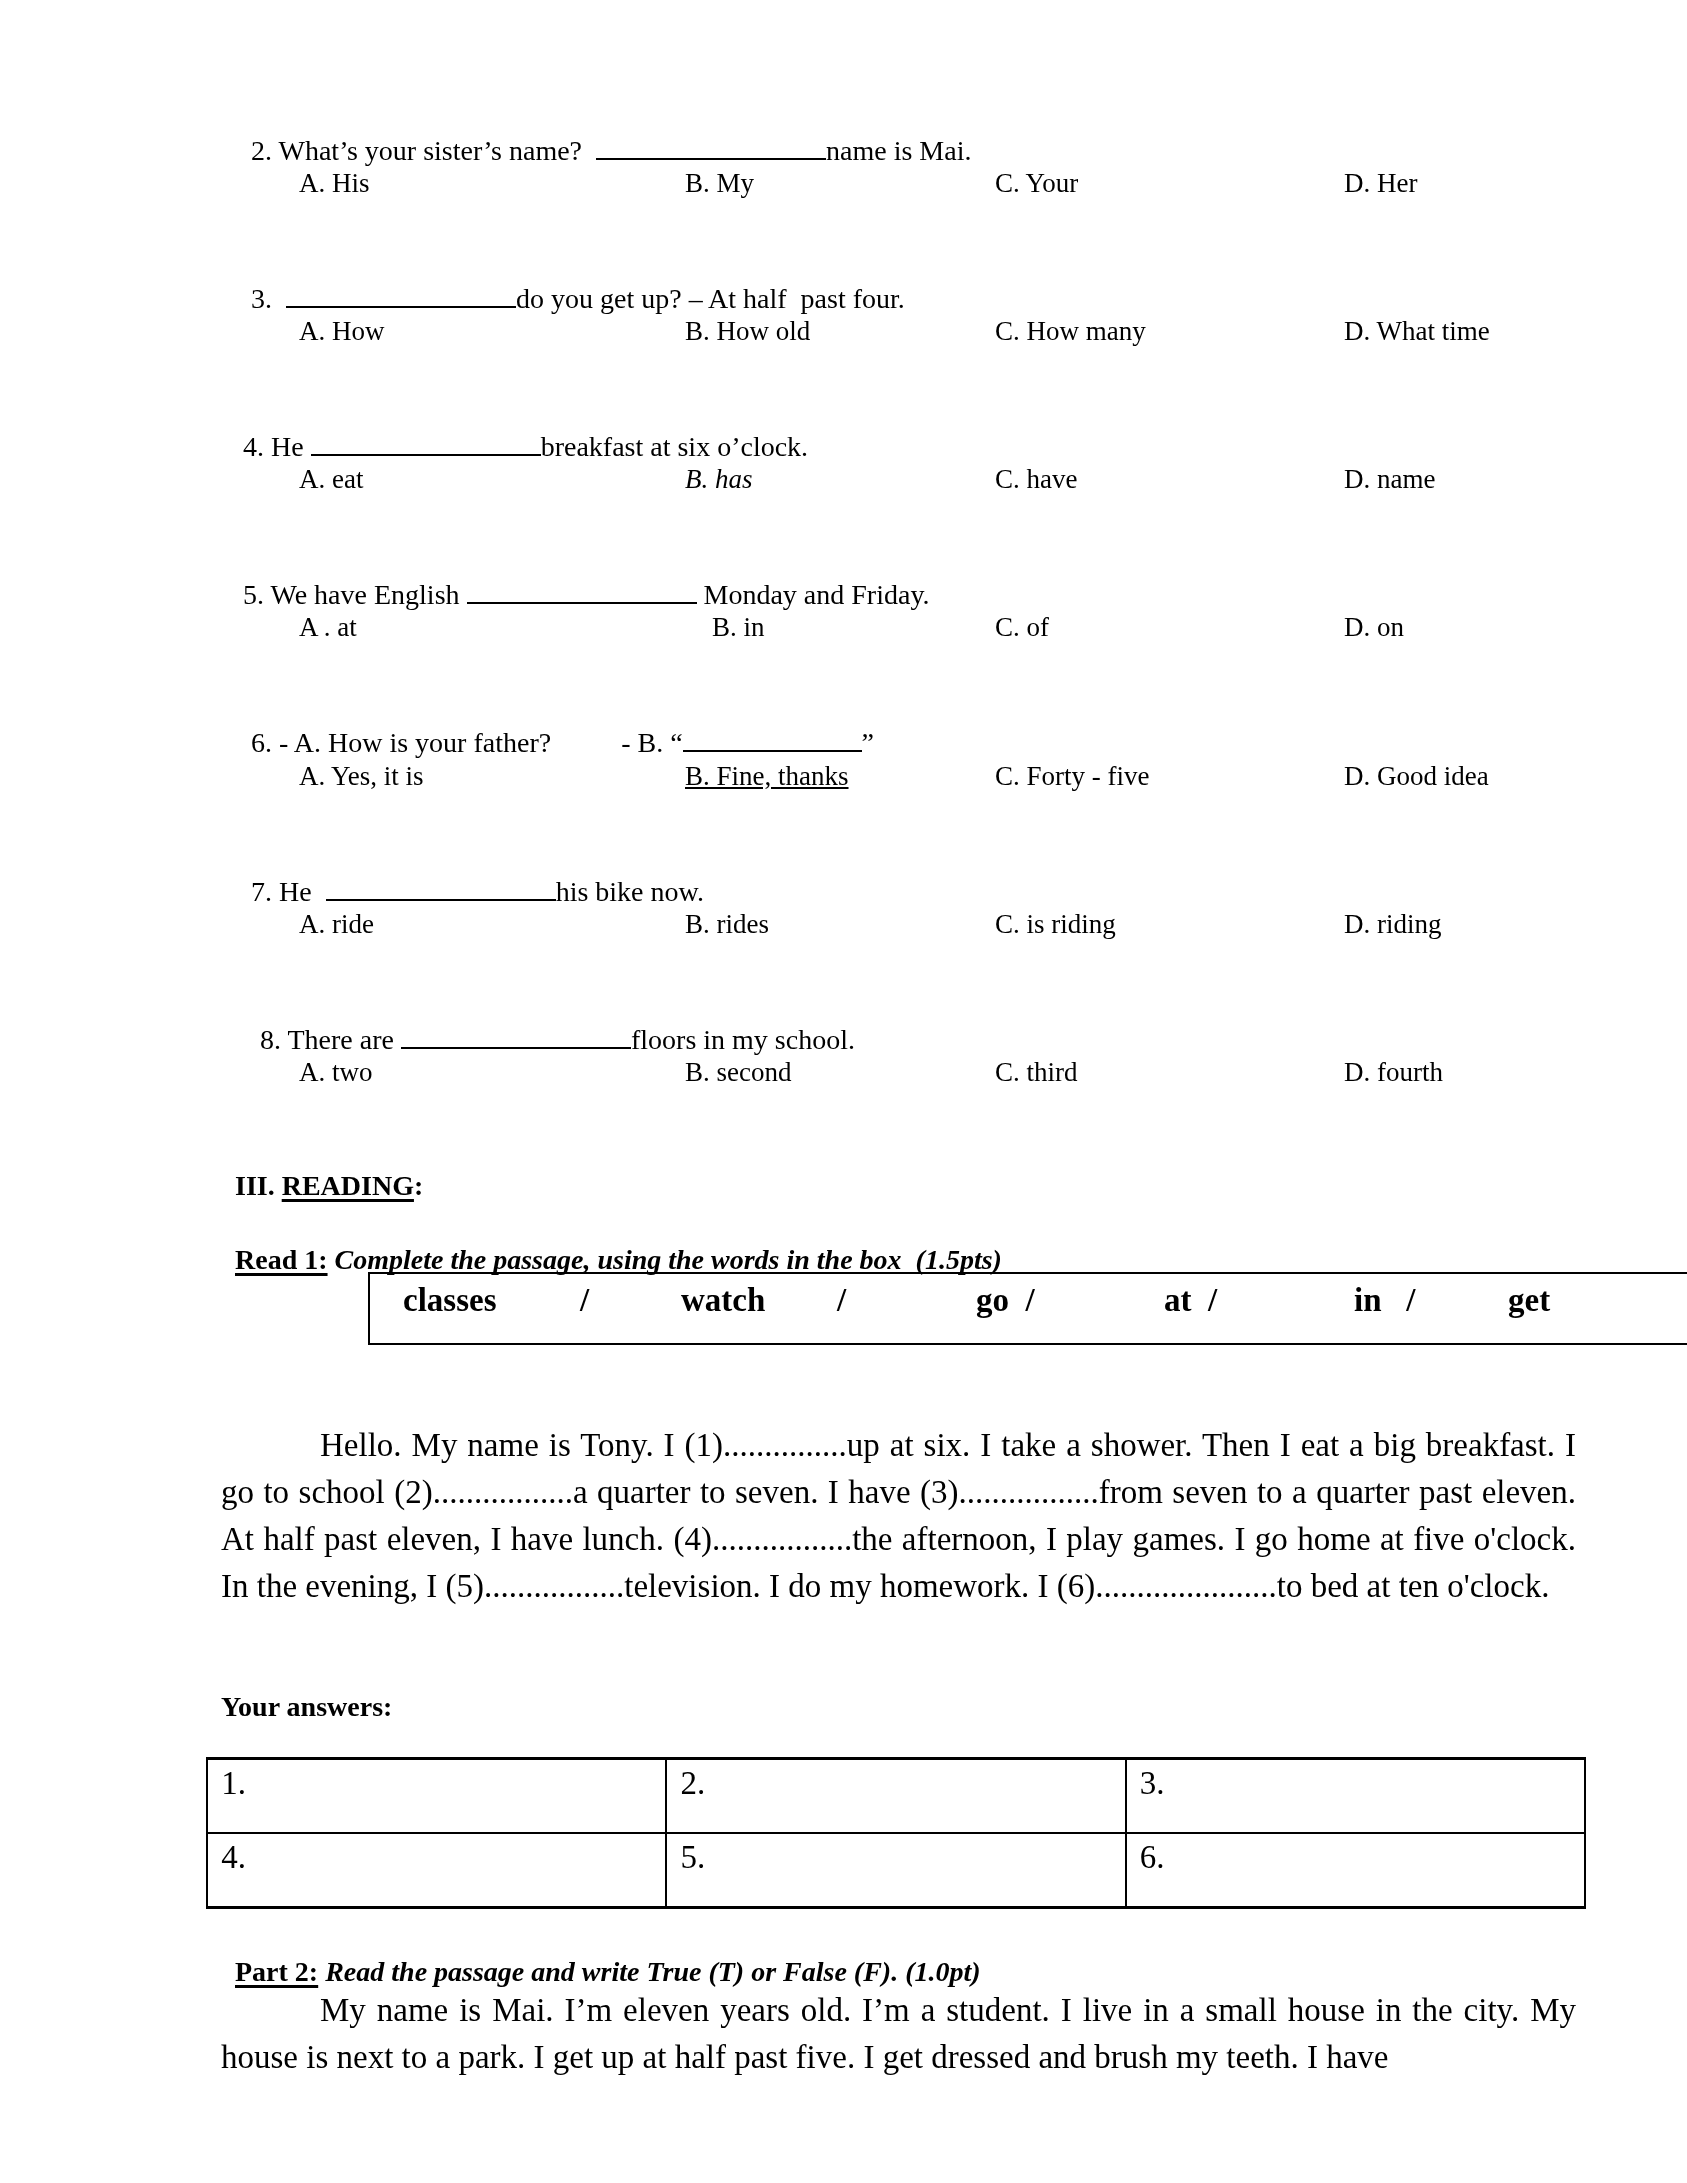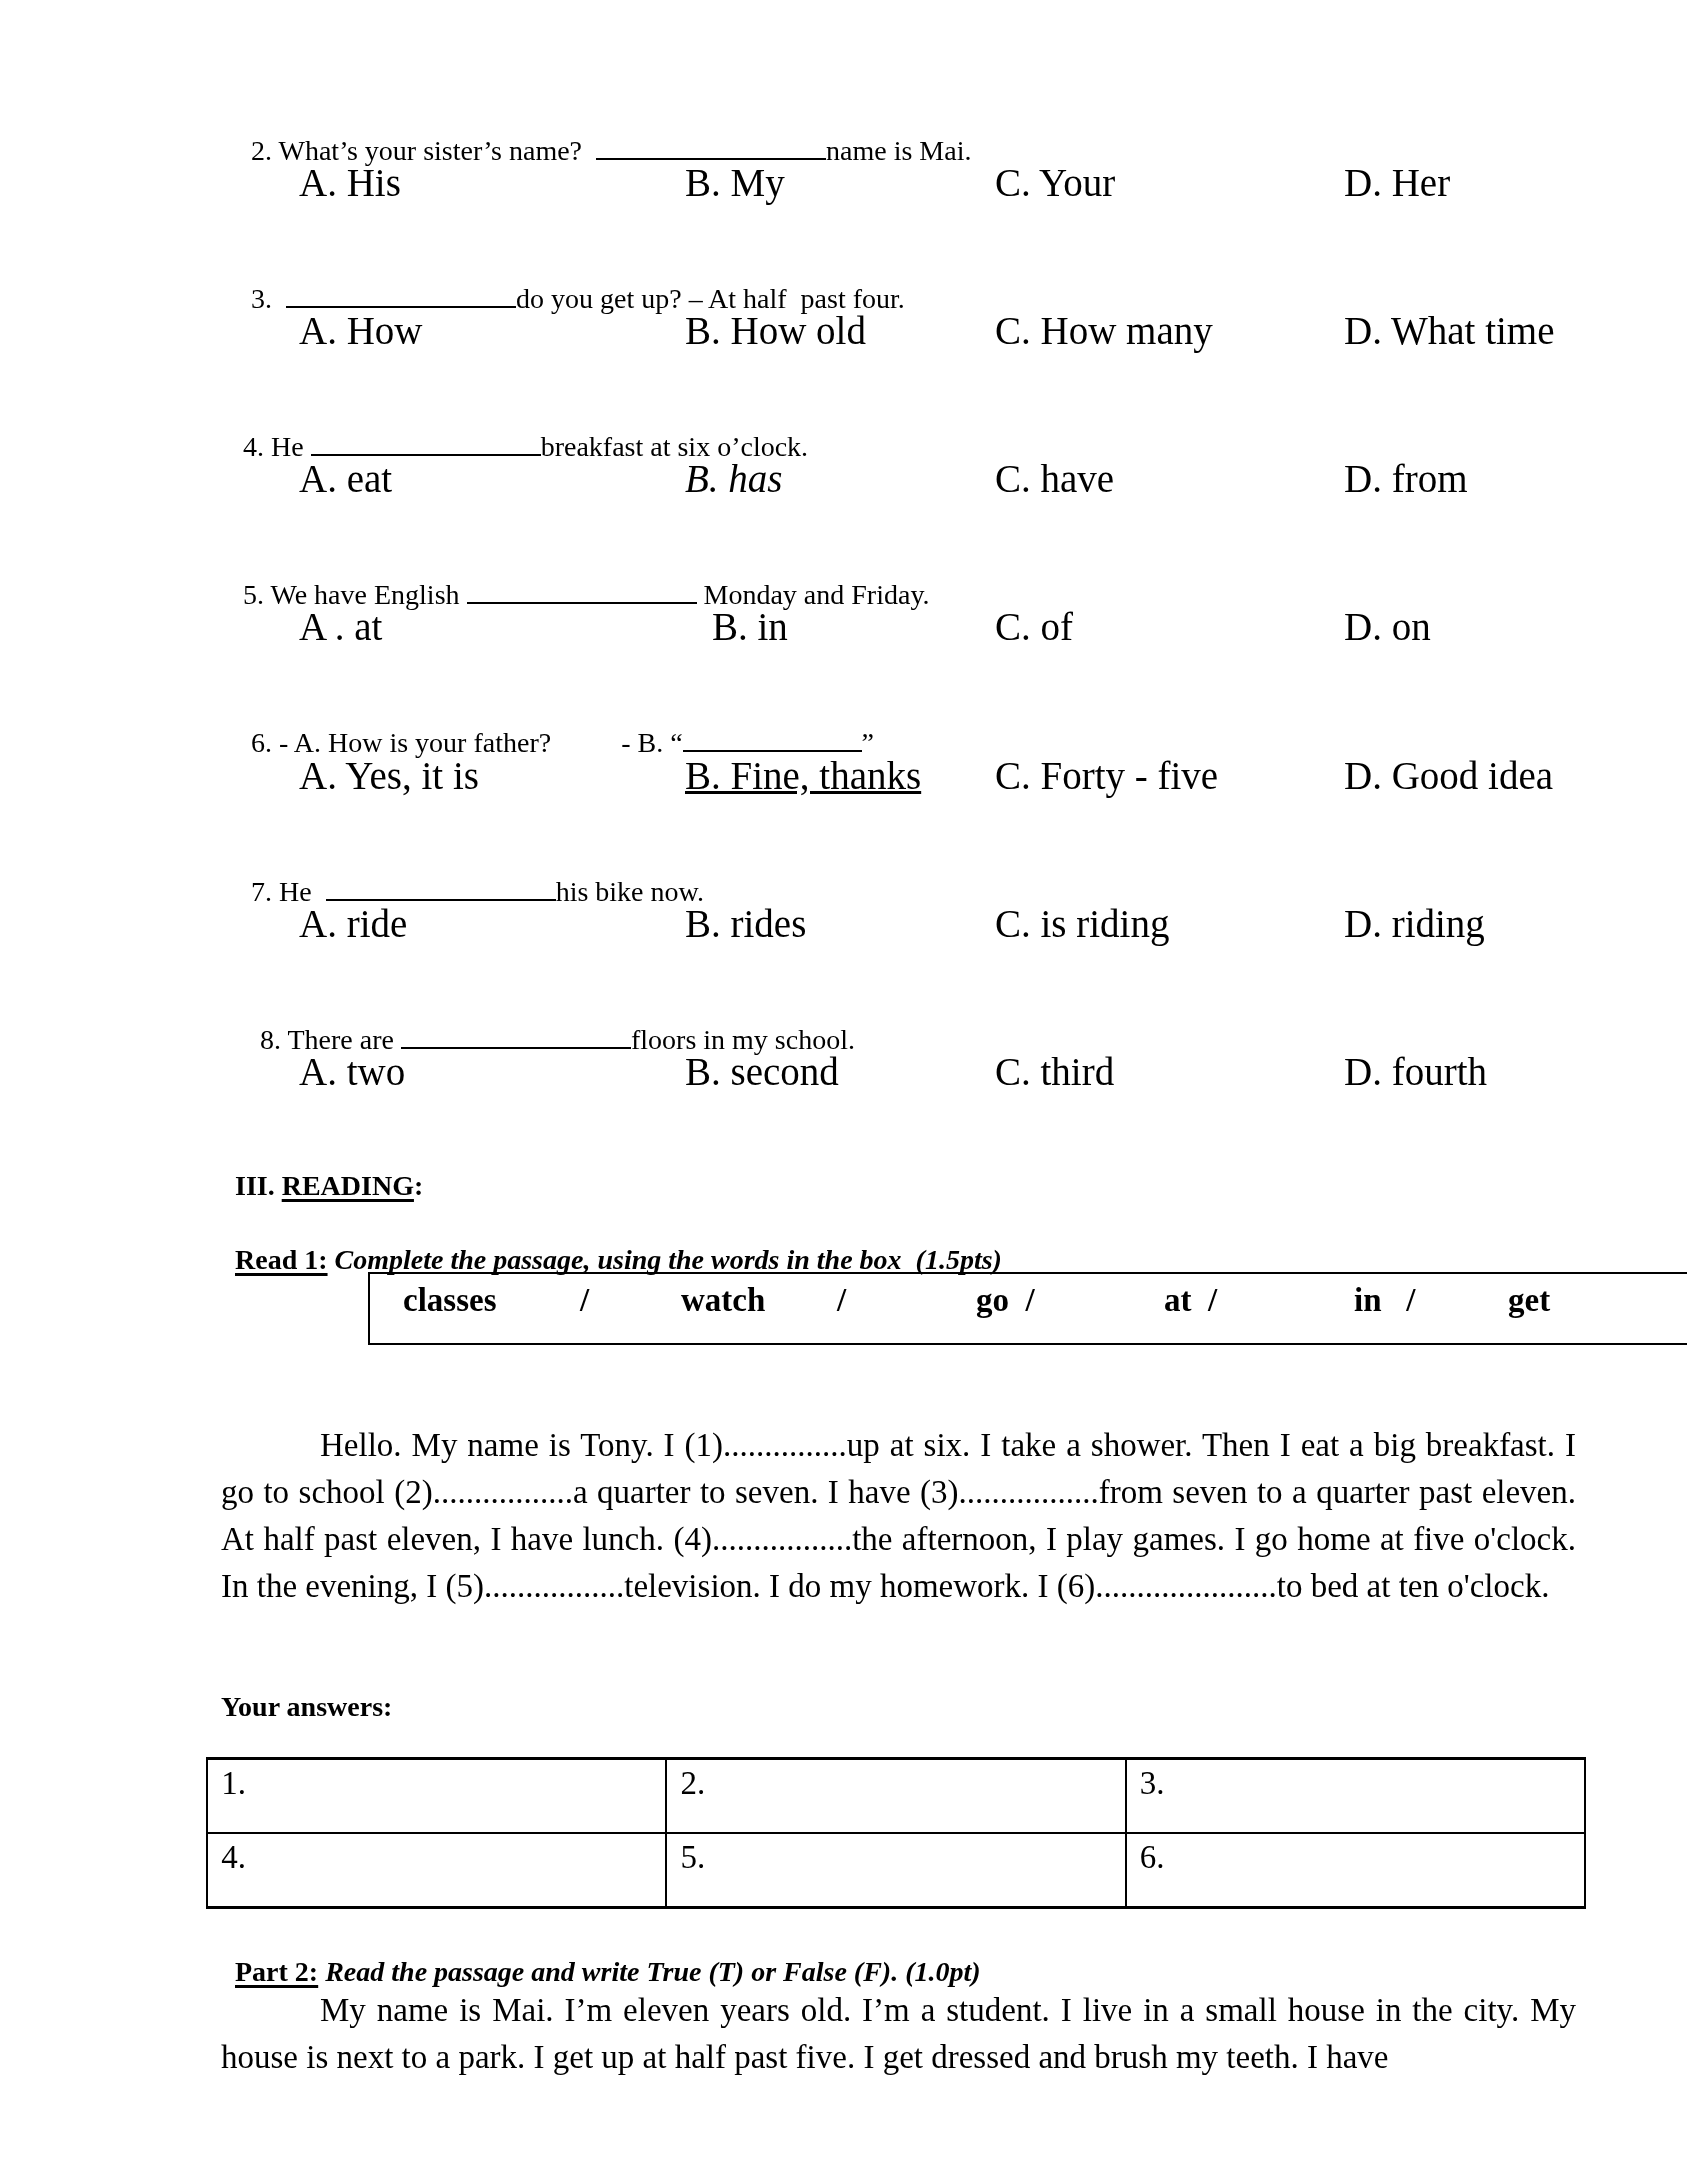--- a/index.html
+++ b/index.html
@@ -3,21 +3,21 @@
 <meta charset="utf-8">
 <style>
   html, body { margin: 0; padding: 0; background: #ffffff; }
   body {
     width: 1687px; height: 2183px; position: relative; overflow: hidden;
     font-family: "Liberation Serif", "DejaVu Serif", serif;
     color: #000000;
   }
   .line { position: absolute; font-size: 28px; line-height: 40px; white-space: pre; }
   .blank { display: inline-block; border-bottom: 2px solid #000; height: 29px; vertical-align: baseline; }
-  .opt { position: absolute; font-size: 39px; line-height: 40px; white-space: pre; }
+  .opt { position: absolute; font-size: 27px; line-height: 40px; white-space: pre; }
   .bold { font-weight: bold; }
   .ul { text-decoration: underline; text-decoration-thickness: 2.6px; text-underline-offset: 4px; }
   .ital { font-style: italic; font-weight: bold; }
   .wordbox {
     position: absolute; left: 368px; top: 1272px; width: 1364px; height: 73px;
     border: 2.6px solid #000; box-sizing: border-box;
     font-weight: bold; font-size: 33px;
   }
   .wordbox span { position: absolute; top: 8px; white-space: pre; }
   .passage {
@@ -54,21 +54,21 @@
 <div class="opt" style="left:685px; top:311px;">B. How old</div>
 <div class="opt" style="left:995px; top:311px;">C. How many</div>
 <div class="opt" style="left:1344px; top:311px;">D. What time</div>
 
 <div class="line" style="left:229px; top:385px;">
   <span>4.</span> <span>He</span> <span class="blank" style="width:230px;"></span><span>breakfast at six o’clock.</span>
 </div>
 <div class="opt" style="left:299px; top:459px;">A. eat</div>
 <div class="opt" style="left:685px; top:459px;font-style:italic;">B. has</div>
 <div class="opt" style="left:995px; top:459px;">C. have</div>
-<div class="opt" style="left:1344px; top:459px;">D. from</div>
+<div class="opt" style="left:1344px; top:459px;">D. name</div>
 
 <div class="line" style="left:229px; top:533px;">
   <span>5.</span> <span>We have English</span> <span class="blank" style="width:230px;"></span> <span>Monday and Friday.</span>
 </div>
 <div class="opt" style="left:299px; top:607px;">A . at</div>
 <div class="opt" style="left:712px; top:607px;">B. in</div>
 <div class="opt" style="left:995px; top:607px;">C. of</div>
 <div class="opt" style="left:1344px; top:607px;">D. on</div>
 
 <div class="line" style="left:237px; top:681px;">

